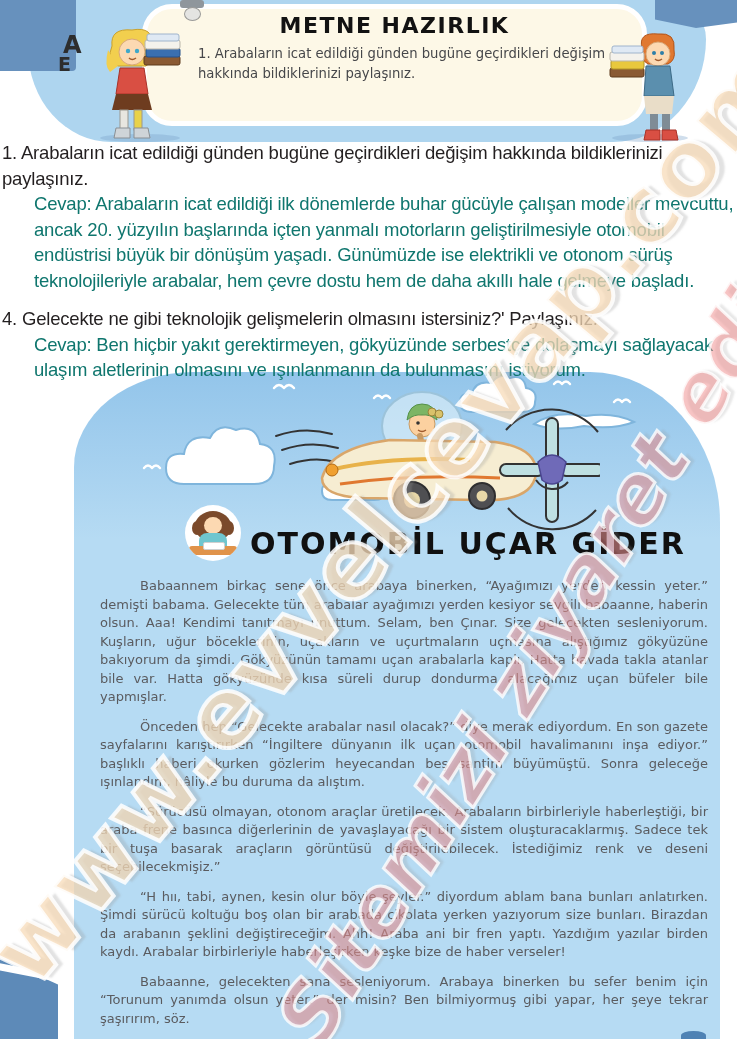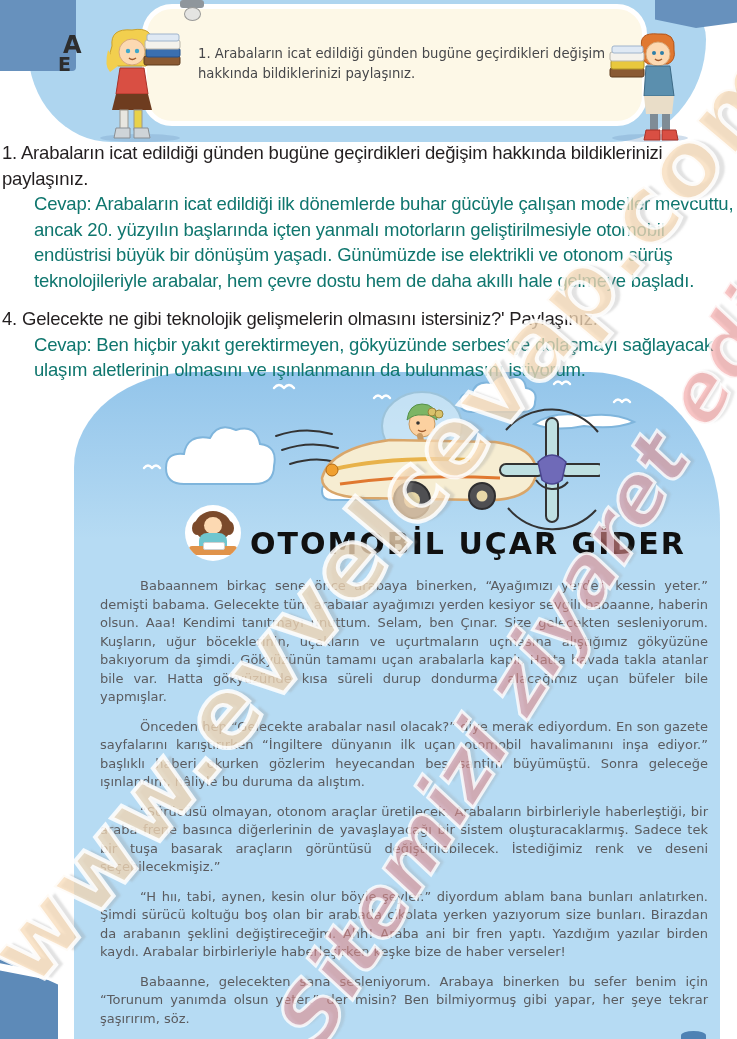--- a/index.html
+++ b/index.html
@@ -112,20 +112,21 @@
   <span class="frag frag-a">A</span>
   <span class="frag frag-e">E</span>
   <div class="corner-tr"></div>
 
   <div class="prep-cloud"></div>
   <div class="prep-card"></div>
   <div class="bulb">
     <div class="bulb-cap"></div>
       <div class="bulb-glass"></div>
   </div>
+  <div class="prep-title">METNE HAZIRLIK</div>
   <div class="prep-questions">
     <div>1. Arabaların icat edildiği günden bugüne geçirdikleri değişim hakkında bildiklerinizi paylaşınız.</div>
   </div>
 
   <div class="kid kid-girl">
     <svg width="96" height="116" viewBox="0 0 96 116">
       <ellipse cx="48" cy="112" rx="40" ry="4" fill="rgba(120,160,200,0.35)"></ellipse>
       <path d="M20 20 Q18 2 40 4 Q62 0 60 20 Q64 34 54 40 L26 40 Q14 34 20 20 Z" fill="#f2cf4e" stroke="#c9a12e" stroke-width="1"></path>
       <circle cx="40" cy="26" r="13" fill="#fcd9b2" stroke="#d9a877" stroke-width="1"></circle>
       <circle cx="36" cy="25" r="2.2" fill="#3fa8c9"></circle>

